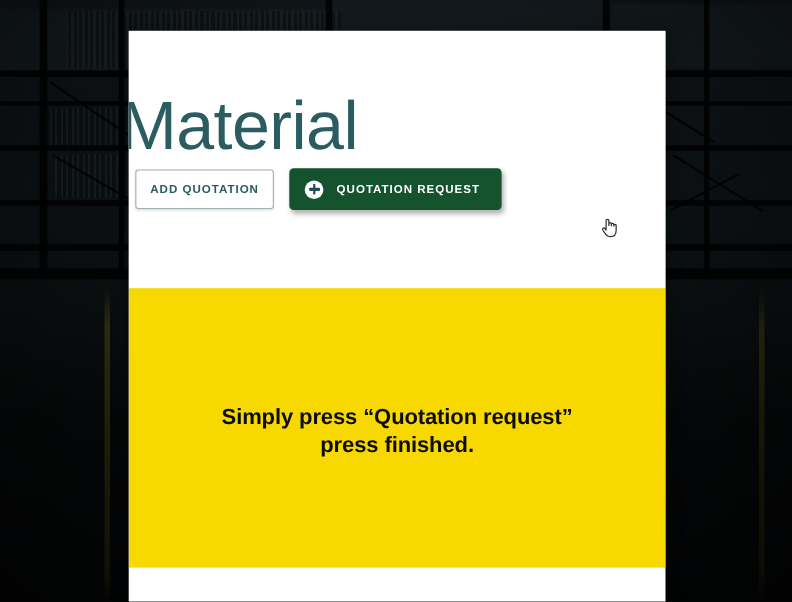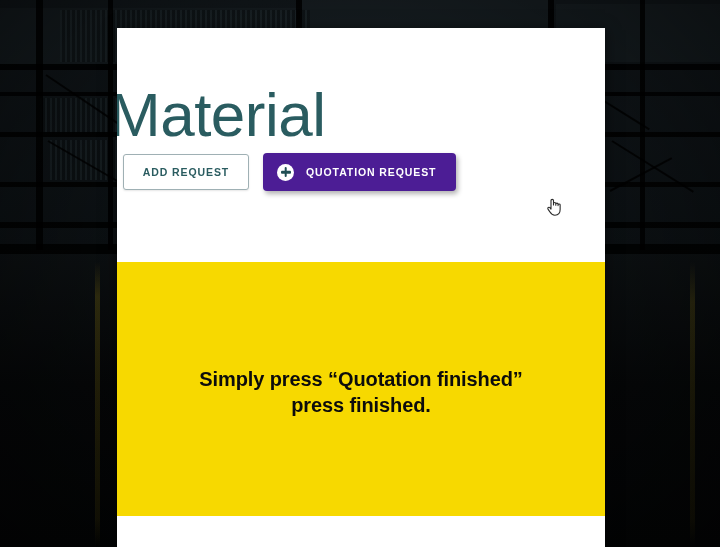--- a/index.html
+++ b/index.html
@@ -132,21 +132,21 @@
     border-radius: 3px;
     color: #2a5c60;
     font-size: 10.5px;
     box-shadow: 0 1px 2px rgba(0,0,0,0.10);
   }
 
   #quotation-request-button {
     position: relative;
     height: 38px;
     padding: 0 20px 0 14px;
-    background: #4c1d95;
+    background: #14532d;
     border-radius: 4px;
     color: #ffffff;
     font-size: 10.5px;
     gap: 12px;
     box-shadow: 2px 3px 5px rgba(0,0,0,0.30);
     min-width: 188px;
   }
 
   #plus-icon {
     flex: 0 0 auto;
@@ -247,21 +247,21 @@
   </div>
 
   <div id="card">
 
     <div id="card-white">
 
       <div id="page-title">Material</div>
 
       <div id="button-row">
 
-        <button class="btn" id="add-articles-button">ADD REQUEST</button>
+        <button class="btn" id="add-articles-button">ADD QUOTATION</button>
 
         <button class="btn" id="quotation-request-button">
           <span id="plus-icon"></span>
           <span>QUOTATION REQUEST</span>
         </button>
 
       </div>
 
       <svg id="hand-cursor" viewBox="0 0 16 20" xmlns="http://www.w3.org/2000/svg">
         <path d="M5.0 8.2 V3.6 a1.25 1.25 0 0 1 2.5 0 V8.0
@@ -270,19 +270,19 @@
                  V8.0 a1.05 1.05 0 0 1 2.1 0 v4.6
                  c0 3.4 -2.1 5.6 -5.2 5.6
                  c-2.5 0 -3.8 -1.1 -4.9 -3.1
                  L2.0 12.1 a1.2 1.2 0 0 1 1.9 -1.45 L5.0 12.1 Z" fill="#ffffff" stroke="#2b2b2b" stroke-width="1.1" stroke-linejoin="round"></path>
       </svg>
 
     </div>
 
     <div id="yellow-banner">
       <div id="banner-text">
-        <span>Simply press “Quotation finished”</span><br>
+        <span>Simply press “Quotation request”</span><br>
         <span>press finished.</span>
       </div>
     </div>
 
   </div>
 </div>
 
 </body></html>

